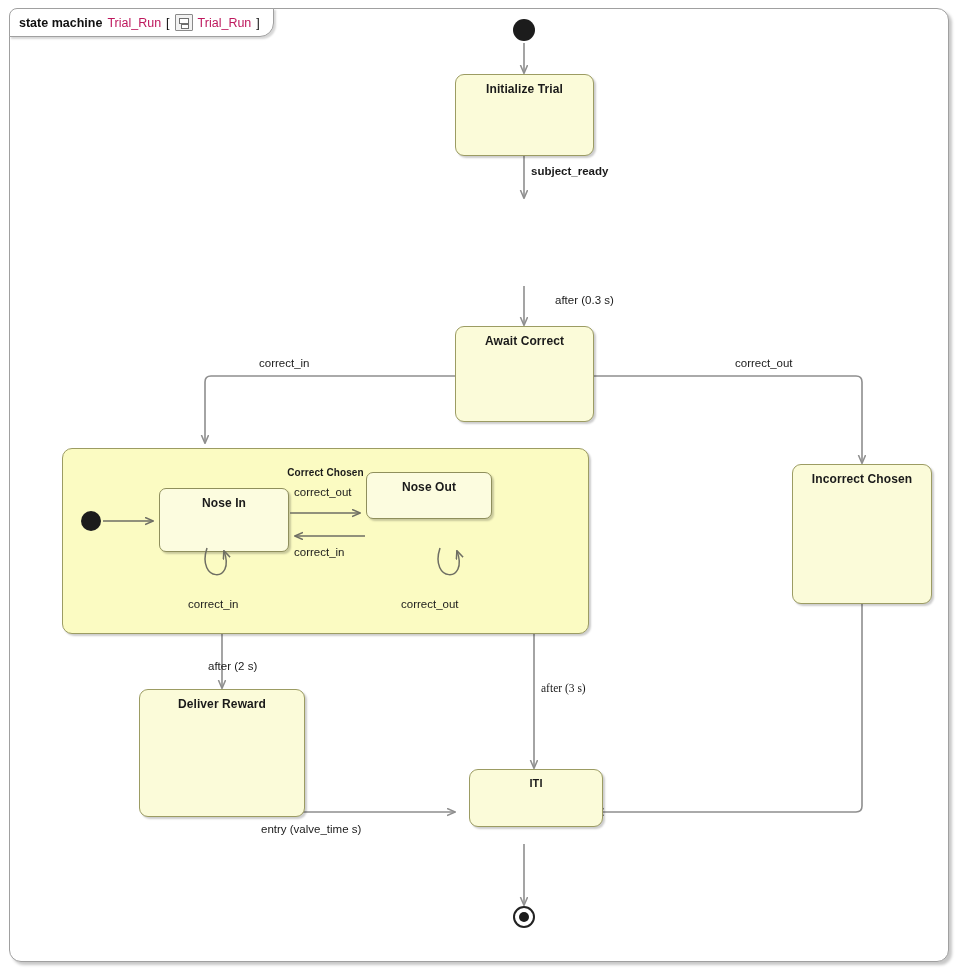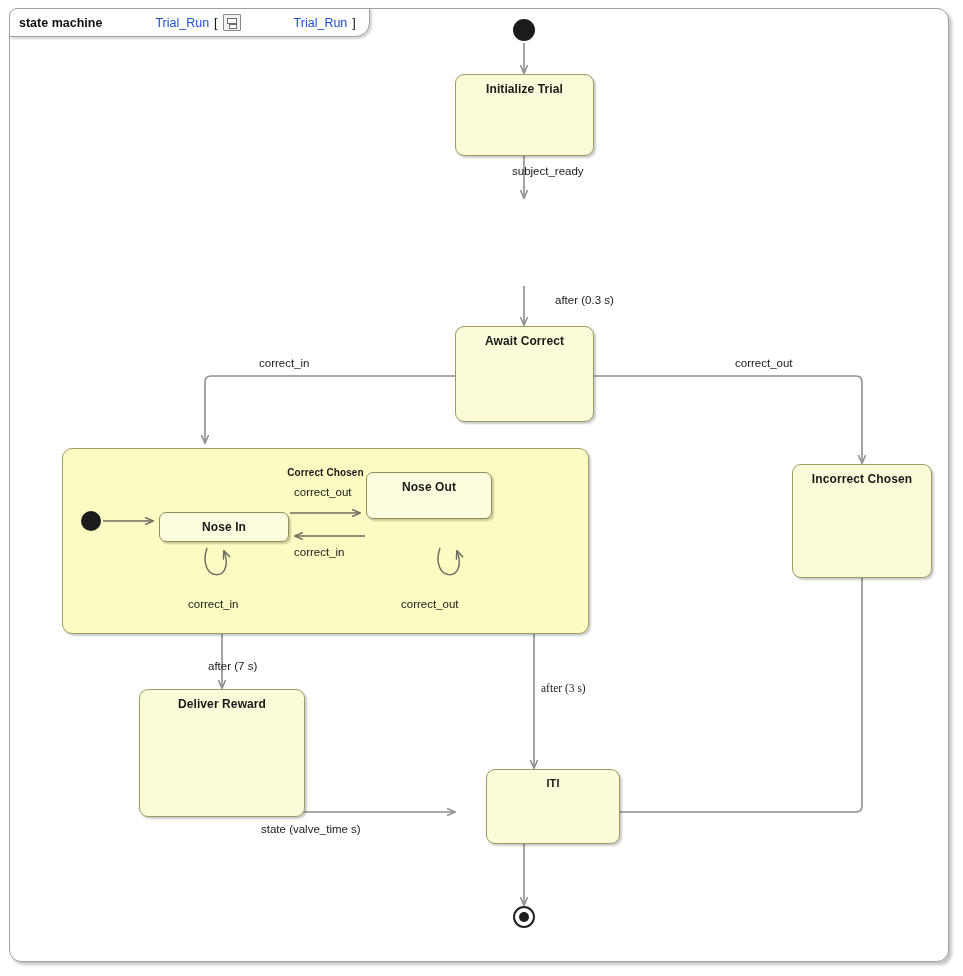--- a/index.html
+++ b/index.html
@@ -47,22 +47,21 @@
     z-index: 6;
     box-shadow: 2px 2px 2px rgba(0,0,0,0.16);
   }
   .frame-kind {
     font-size: 12.5px;
     font-weight: bold;
     color: #111111;
   }
   .frame-name {
     font-size: 12.5px;
-    color: #1d4ed8;
-    margin-left: 48px;
+    color: #be185d;
   }
   .frame-bracket {
     font-size: 12.5px;
     color: #111111;
   }
   .sm-icon {
     display: inline-block;
     width: 16px;
     height: 15px;
     border: 1px solid #8a8a8a;
@@ -254,70 +253,70 @@
   <div class="state" style="left:455px; top:326px; width:139px; height:96px;">
     <div class="state-title">Await Correct</div>
   </div>
 
   <div class="composite" style="left:62px; top:448px; width:527px; height:186px;">
     <div class="state-title">Correct Chosen</div>
   </div>
 
   <div class="initial-node small" style="left:81px; top:511px;"></div>
 
-  <div class="substate" style="left:159px; top:512px; width:130px; height:30px;">
+  <div class="substate" style="left:159px; top:488px; width:130px; height:64px;">
     <div class="state-title">Nose In</div>
   </div>
 
   <div class="substate" style="left:366px; top:472px; width:126px; height:47px;">
     <div class="state-title">Nose Out</div>
   </div>
 
   <div class="state" style="left:139px; top:689px; width:166px; height:128px;">
     <div class="state-title">Deliver Reward</div>
   </div>
 
-  <div class="state" style="left:792px; top:464px; width:140px; height:114px;">
+  <div class="state" style="left:792px; top:464px; width:140px; height:140px;">
     <div class="state-title">Incorrect Chosen</div>
   </div>
 
-  <div class="state" style="left:486px; top:769px; width:134px; height:75px;">
+  <div class="state" style="left:469px; top:769px; width:134px; height:58px;">
     <div class="state-title" style="font-size:11px;">ITI</div>
   </div>
 
   <div class="final-node" style="left:513px; top:906px;"></div>
 
   <svg class="edges over">
 
     <path class="edge-dark" d="M103,521 L153,521" marker-end="url(#arrowdark)"></path>
 
     <path class="edge-dark" d="M290,513 L360,513" marker-end="url(#arrowdark)"></path>
 
     <path class="edge-dark" d="M365,536 L295,536" marker-end="url(#arrowdark)"></path>
 
     <path class="edge-dark" d="M207,548 C196,582 236,584 224,551" marker-end="url(#arrowdark)"></path>
 
     <path class="edge-dark" d="M440,548 C429,582 469,584 457,551" marker-end="url(#arrowdark)"></path>
   </svg>
 
-  <div class="edge-label" style="left:512px; top:165px;">subject_ready</div>
+  <div class="edge-label" style="left:531px; top:165px;font-weight:bold;">subject_ready</div>
 
   <div class="edge-label" style="left:531px; top:294px;margin-left:24px;">after (0.3 s)</div>
 
   <div class="edge-label" style="left:259px; top:357px;">correct_in</div>
 
   <div class="edge-label" style="left:735px; top:357px;">correct_out</div>
 
   <div class="edge-label" style="left:294px; top:486px;">correct_out</div>
 
   <div class="edge-label" style="left:294px; top:546px;">correct_in</div>
 
   <div class="edge-label" style="left:188px; top:598px;">correct_in</div>
 
   <div class="edge-label" style="left:401px; top:598px;">correct_out</div>
 
-  <div class="edge-label" style="left:208px; top:660px;">after (7 s)</div>
+  <div class="edge-label" style="left:208px; top:660px;">after (2 s)</div>
 
   <div class="edge-label" style="left:541px; top:682px;font-family:Liberation Serif, serif;">after (3 s)</div>
 
-  <div class="edge-label" style="left:261px; top:823px;">state (valve_time s)</div>
+  <div class="edge-label" style="left:261px; top:823px;">entry (valve_time s)</div>
 
 </div>
 
 </body></html>

